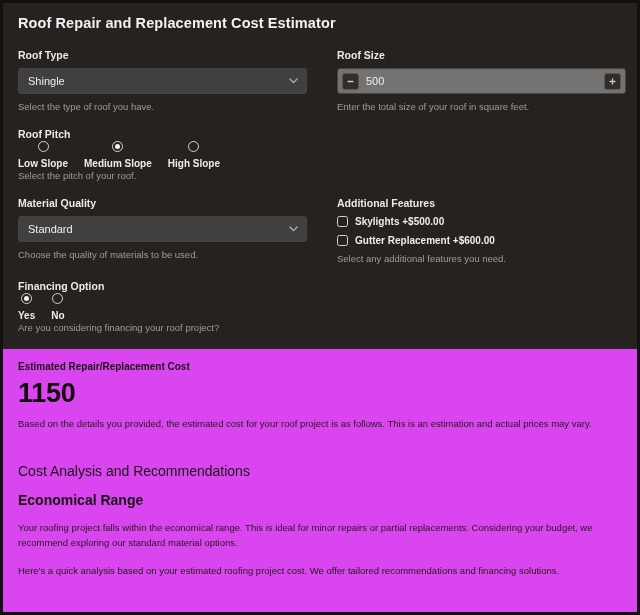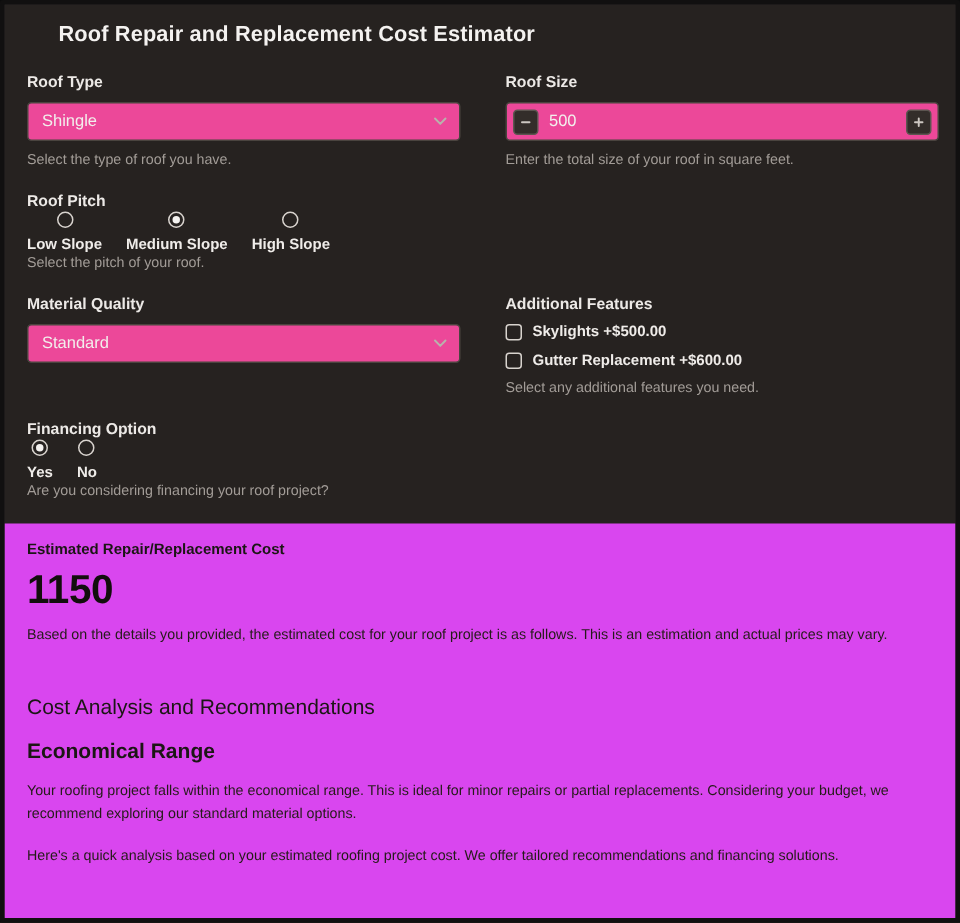--- a/index.html
+++ b/index.html
@@ -33,21 +33,20 @@
     padding: 12px 15px 0 15px;
     flex: 0 0 auto;
   }
 
   .app-title {
     color: #f4f2f0;
     font-size: 14.5px;
     font-weight: bold;
     letter-spacing: 0.1px;
     margin-bottom: 18px;
-    margin-left: 21px;
   }
 
   .row {
     display: flex;
     gap: 30px;
   }
 
   .col {
     width: 289px;
     flex: 0 0 289px;
@@ -74,21 +73,21 @@
 
   
   .select-wrap {
     position: relative;
     height: 26px;
   }
 
   .select-box {
     width: 100%;
     height: 26px;
-    background: #ec4899;
+    background: #404040;
     border: 1px solid #4a443f;
     border-radius: 3px;
     color: #f2efec;
     font-size: 11px;
     font-family: "Liberation Sans", sans-serif;
     padding: 0 26px 0 9px;
     display: flex;
     align-items: center;
     cursor: pointer;
   }
@@ -100,21 +99,21 @@
     height: 26px;
     display: flex;
     align-items: center;
     pointer-events: none;
   }
 
   
   .stepper {
     width: 100%;
     height: 26px;
-    background: #ec4899;
+    background: #737373;
     border: 1px solid #4a443f;
     border-radius: 3px;
     display: flex;
     align-items: center;
     padding: 0 4px;
     gap: 7px;
   }
 
   .step-btn {
     width: 17px;
@@ -344,20 +343,21 @@
         <div class="field">
           <span class="field-label">Material Quality</span>
           <div class="select-wrap">
             <div class="select-box">Standard</div>
             <span class="chevron-icon">
               <svg width="9" height="6" viewBox="0 0 9 6">
                   <path d="M1 1 L4.5 4.6 L8 1" stroke="#b9b2ac" stroke-width="1.3" fill="none" stroke-linecap="round" stroke-linejoin="round"></path>
                 </svg>
             </span>
           </div>
+          <span class="help-text">Choose the quality of materials to be used.</span>
         </div>
       </div>
 
       <div class="col">
         <div class="field">
           <span class="field-label">Additional Features</span>
           <div class="check-list">
             <div class="check-item">
               <span class="checkbox"></span>
               <span class="check-label">Skylights +$500.00</span>

